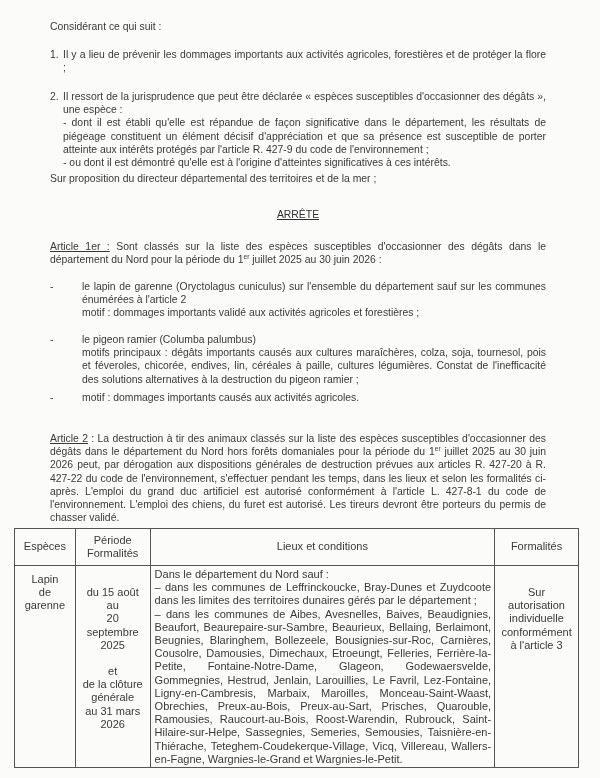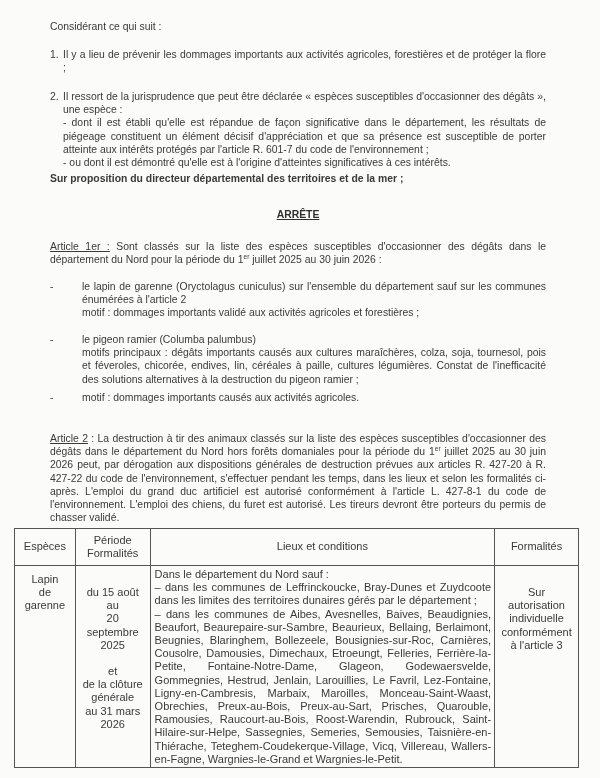--- a/index.html
+++ b/index.html
@@ -16,21 +16,21 @@
     .p { position: absolute; left: 50px; width: 496px; margin: 0; }
     .just { text-align: justify; text-align-last: left; }
     .numitem { position: absolute; left: 50px; width: 496px; }
     .numitem .num { position: absolute; left: 0; top: 0; }
     .numitem .body { margin-left: 13px; text-align: justify; }
     .bullet { position: absolute; left: 50px; width: 496px; }
     .bullet .dash { position: absolute; left: 0; top: 0; }
     .bullet .body { margin-left: 32px; text-align: justify; }
     .center { text-align: center; }
     .u { text-decoration: underline; }
-    .b { font-weight: bold; }
+    .b { font-weight: normal; }
     sup { font-size: 6.5px; line-height: 0; vertical-align: 4px; }
 
     table.t {
       position: absolute; left: 14px; top: 528px;
       width: 565px;
       border-collapse: collapse;
       font-size: 11px; line-height: 13.2px;
       color: #3a3a3a;
     }
     table.t td, table.t th {
@@ -58,26 +58,26 @@
 
   <div class="numitem" style="top:48px;">
     <span class="num">1.</span>
     <div class="body">Il y a lieu de prévenir les dommages importants aux activités agricoles, forestières et de protéger la flore ;</div>
   </div>
 
   <div class="numitem" style="top:90px;">
     <span class="num">2.</span>
     <div class="body">
       <div>Il ressort de la jurisprudence que peut être déclarée « espèces susceptibles d'occasionner des dégâts », une espèce :</div>
-      <div>- dont il est établi qu'elle est répandue de façon significative dans le département, les résultats de piégeage constituent un élément décisif d'appréciation et que sa présence est susceptible de porter atteinte aux intérêts protégés par l'article R. 601-7 du code de l'environnement ;</div>
+      <div>- dont il est établi qu'elle est répandue de façon significative dans le département, les résultats de piégeage constituent un élément décisif d'appréciation et que sa présence est susceptible de porter atteinte aux intérêts protégés par l'article R. 427-9 du code de l'environnement ;</div>
       <div>- ou dont il est démontré qu'elle est à l'origine d'atteintes significatives à ces intérêts.</div>
     </div>
   </div>
 
-  <p class="p" style="top:172px;font-weight:bold;">Sur proposition du directeur départemental des territoires et de la mer ;</p>
+  <p class="p" style="top:172px;">Sur proposition du directeur départemental des territoires et de la mer ;</p>
 
   <p class="p center b u" style="top:208px; color:#2f2f2f;">ARRÊTE</p>
 
   <p class="p just" style="top:240px;"><span class="u">Article 1er :</span><span> Sont classés sur la liste des espèces susceptibles d'occasionner des dégâts dans le département du Nord pour la période du 1</span><sup>er</sup><span> juillet 2025 au 30 juin 2026 :</span></p>
 
   <div class="bullet" style="top:280px;">
     <span class="dash">-</span>
     <div class="body">
       <div>le lapin de garenne (Oryctolagus cuniculus) sur l'ensemble du département sauf sur les communes énumérées à l'article 2</div>
       <div>motif : dommages importants validé aux activités agricoles et forestières ;</div>

